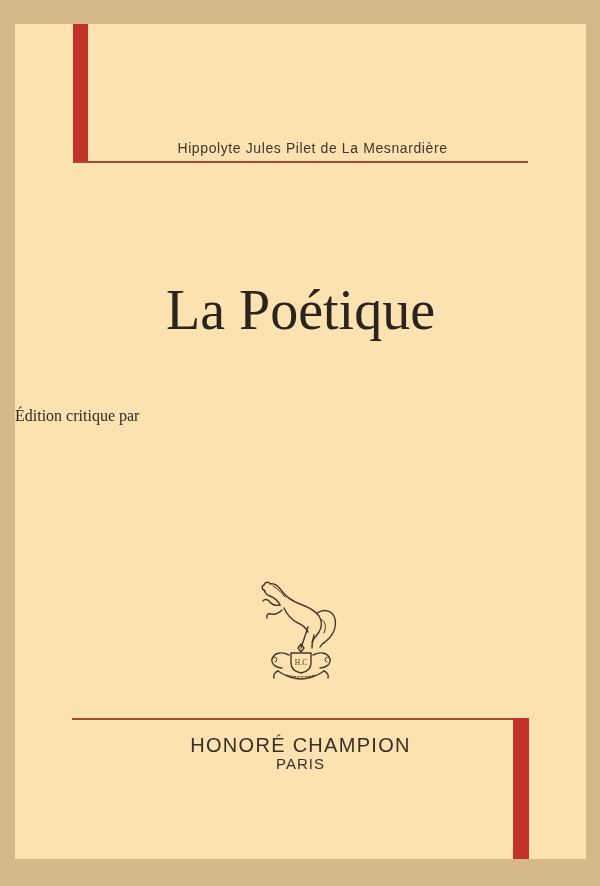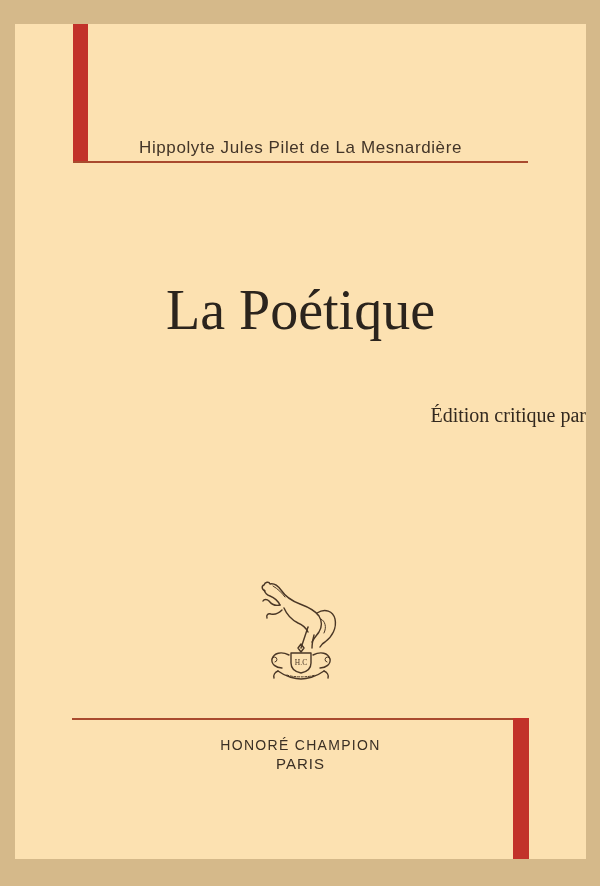--- a/index.html
+++ b/index.html
@@ -16,48 +16,48 @@
     width:571px;height:835px;
     background:#fce1b1;
   }
   .accent{background:#c2322a;}
   .bar-top-left{position:absolute;left:58px;top:0;width:15px;height:139px;}
   .bar-bottom-right{position:absolute;left:498px;top:694px;width:16px;height:141px;}
   .rule{position:absolute;height:2px;background:#a94a2e;}
   .rule-top{left:58px;top:137px;width:455px;}
   .rule-bottom{left:57px;top:694px;width:457px;}
   .author{
-    position:absolute;left:0;top:114px;width:100%;
+    position:absolute;left:12px;top:114px;width:100%;
     text-align:center;
-    font-size:17px;line-height:20px;letter-spacing:0.6px;
+    font-size:14px;line-height:20px;letter-spacing:0.6px;
     color:#433528;
   }
   .title{
     position:absolute;left:0;top:252px;width:100%;
     text-align:center;
     font-family:"Liberation Serif", serif;
     font-size:56px;line-height:68px;
     color:#2b241d;
   }
   .edition{
     position:absolute;left:0;top:381px;width:100%;
-    text-align:right;
+    text-align:left;
     font-family:"Liberation Serif", serif;
-    font-size:20px;line-height:21.5px;
+    font-size:16px;line-height:21.5px;
     color:#33291f;
   }
   .logo{
     position:absolute;left:50%;top:551px;
     transform:translateX(-50%);
     width:100px;height:108px;
   }
   .publisher{
     position:absolute;left:0;top:713px;width:100%;
     text-align:center;
-    font-size:14px;line-height:17px;letter-spacing:1.3px;
+    font-size:20px;line-height:17px;letter-spacing:1.3px;
     color:#3a2f24;
   }
   .city{
     position:absolute;left:0;top:734px;width:100%;
     text-align:center;
     font-size:15px;line-height:12px;letter-spacing:1px;
     color:#3a2f24;
   }
   .logo text{
     font-family:"Liberation Serif", serif;

